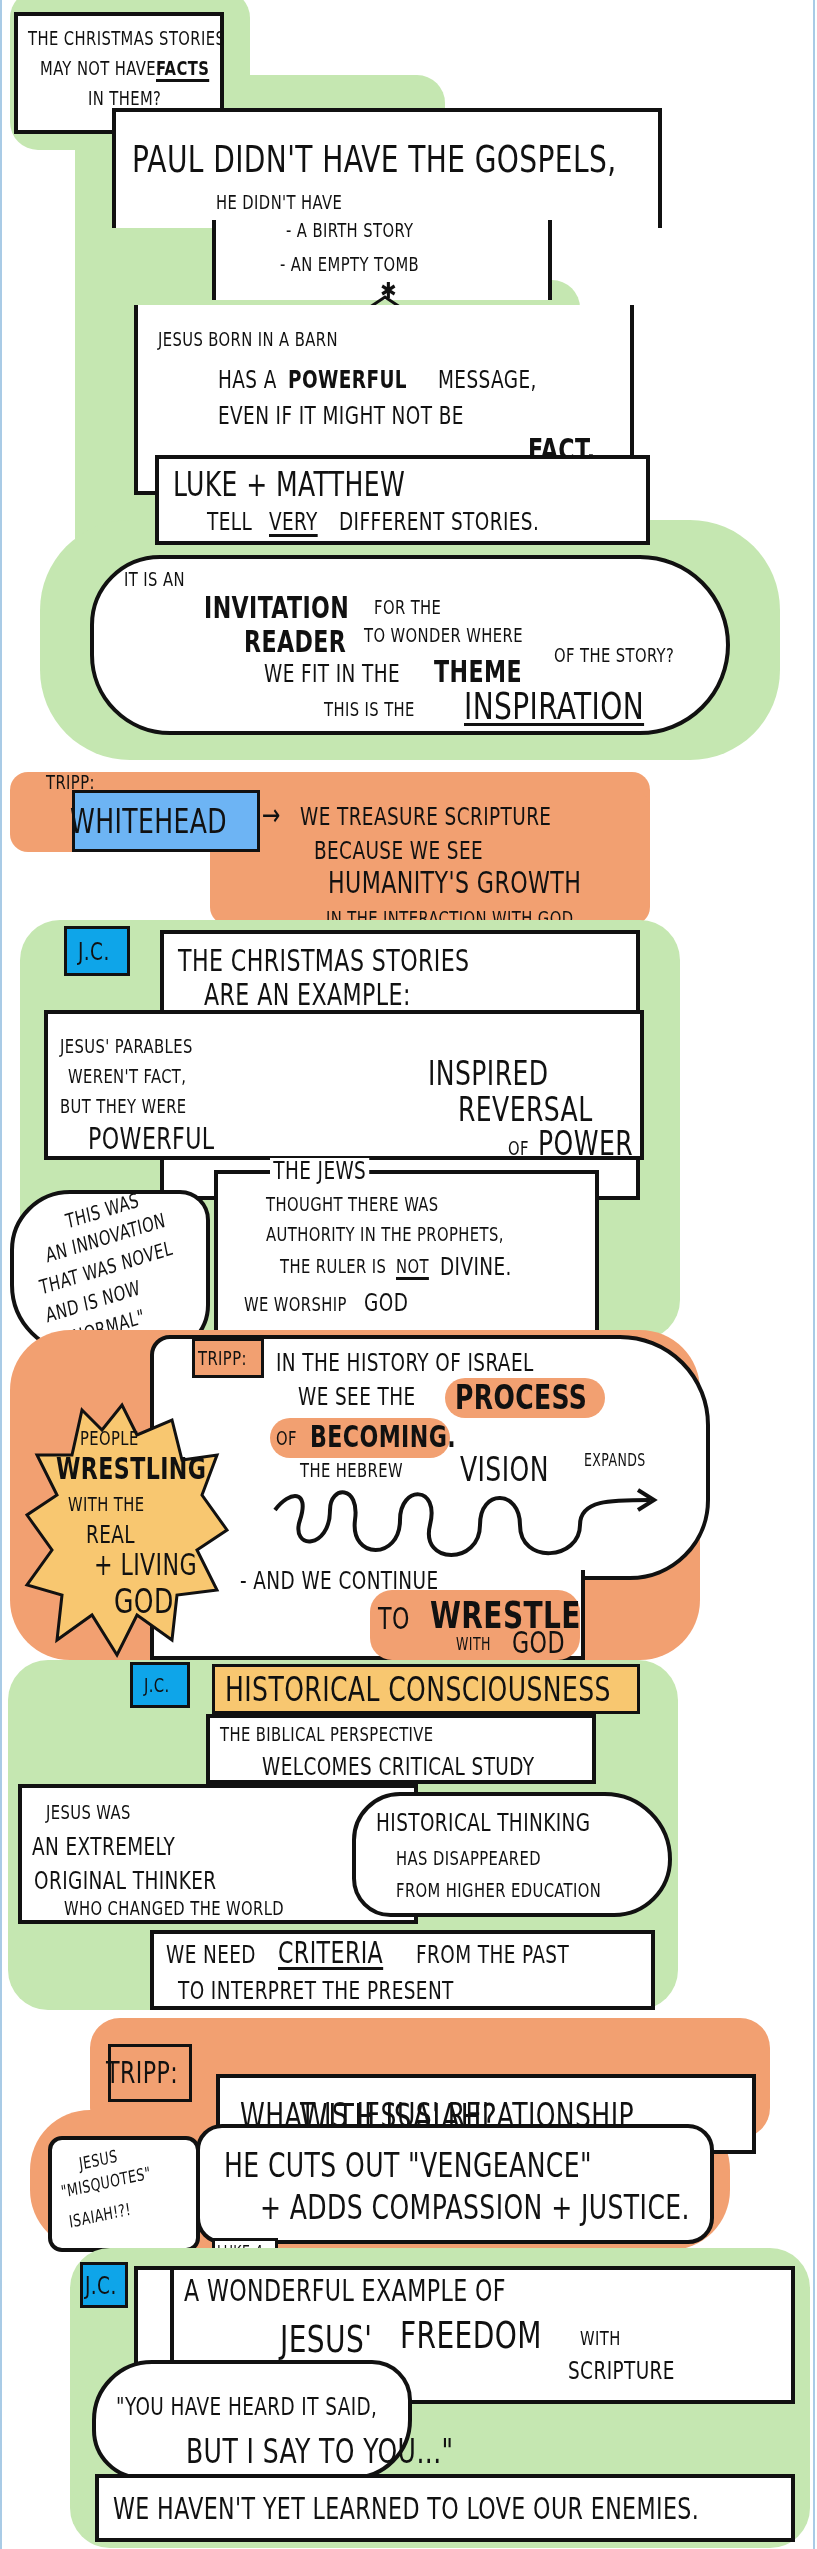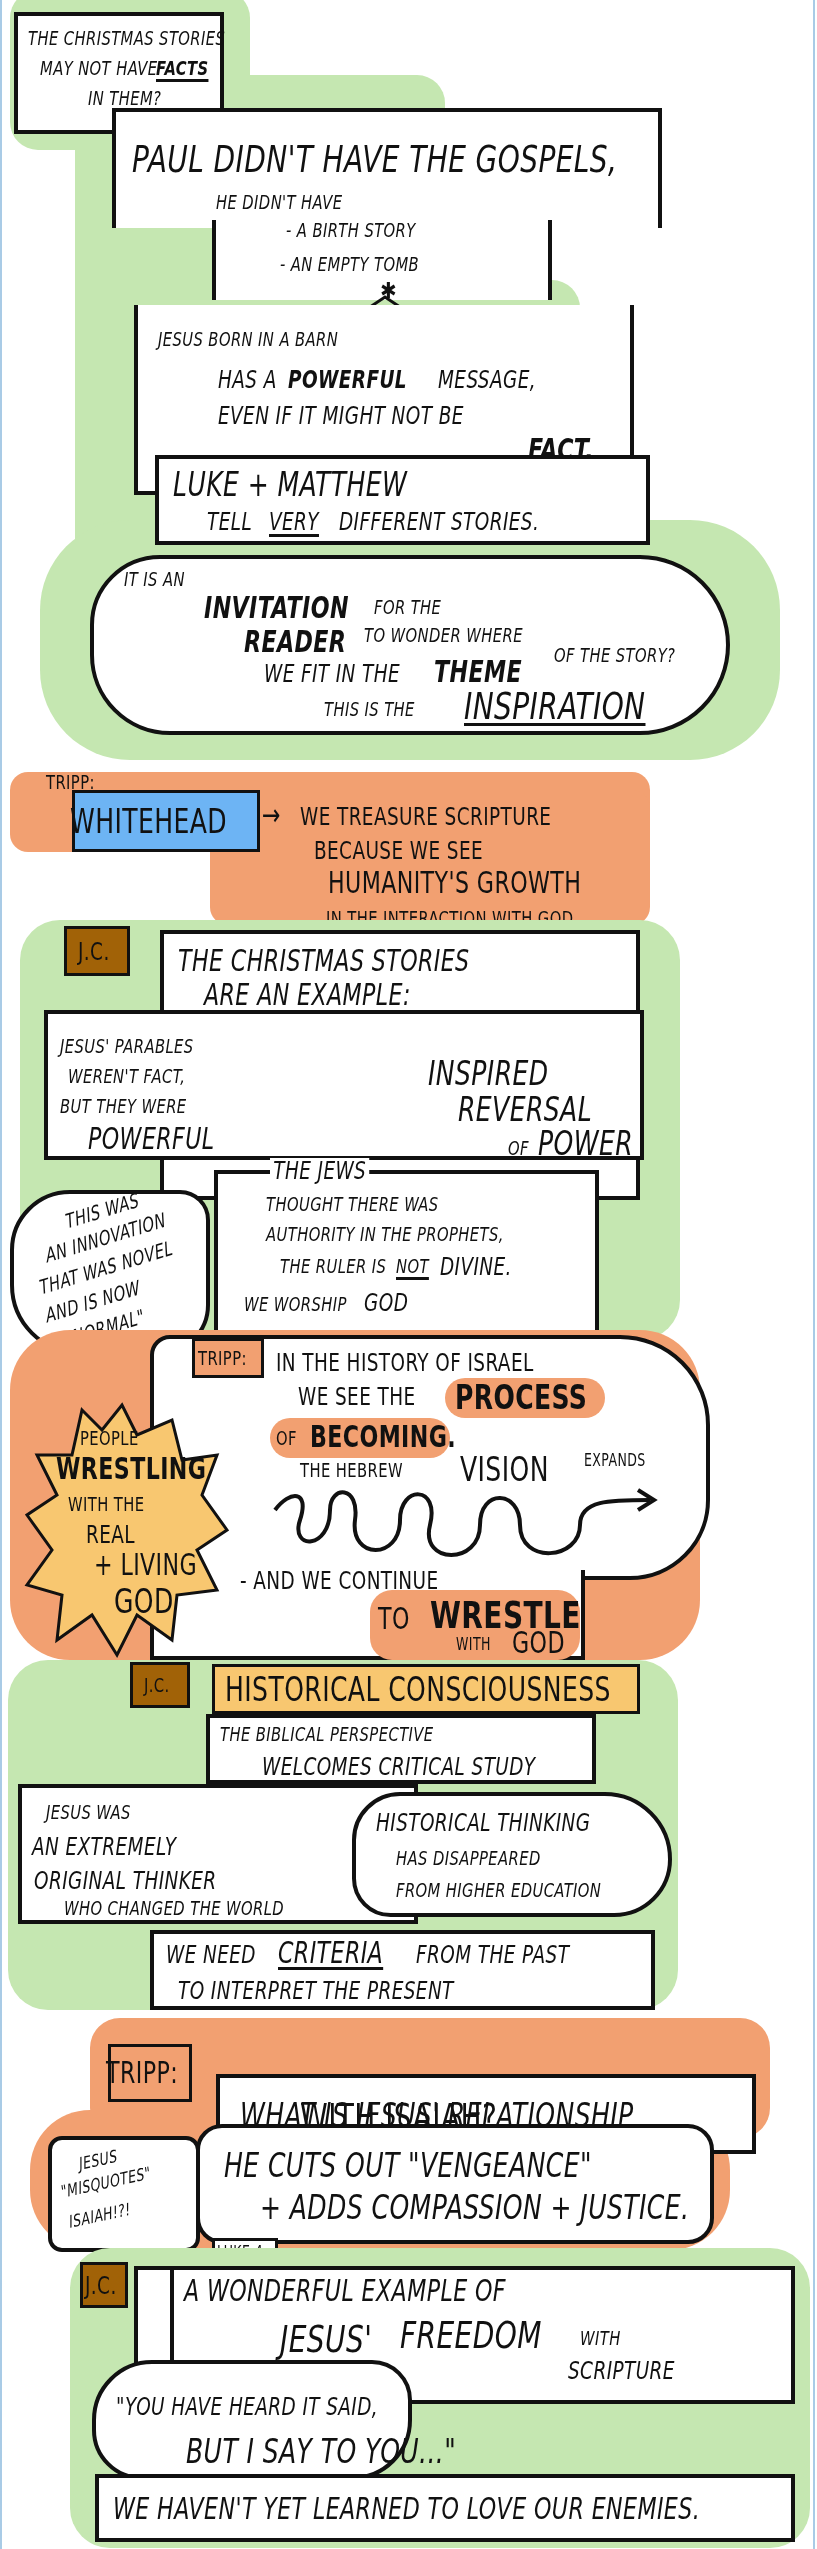--- a/index.html
+++ b/index.html
@@ -3,31 +3,31 @@
 <meta charset="utf-8">
 <style>
   html, body { margin:0; padding:0; }
   body { width:817px; height:2549px; background:#ffffff; position:relative; overflow:hidden;
          font-family:"DejaVu Sans Condensed","DejaVu Sans", sans-serif; color:#111; }
   .frame { position:absolute; left:0; top:0; width:815px; height:2549px;
            border-left:2px solid #a9cbe6; border-right:2px solid #a9cbe6; box-sizing:border-box; }
   .hl { position:absolute; border-radius:28px; }
   .hl.green { background:#c5e7b1; }
   .hl.orange { background:#f2a071; }
-  .box { position:absolute; background:#fff; border:4px solid #111; box-sizing:border-box;font-style:italic; }
+  .box { position:absolute; background:#fff; border:4px solid #111; box-sizing:border-box; }
   .box.rounded { border-radius:26px; }
   .box.cloud { border-radius:60px; }
   .t { position:absolute; white-space:nowrap; text-transform:uppercase; letter-spacing:0.5px;
        transform:scaleX(0.82); transform-origin:left top; line-height:1; }
   .s14 { font-size:17px; } .s18 { font-size:20px; } .s22 { font-size:25px; }
   .s26 { font-size:30px; } .s30 { font-size:34px; } .s34 { font-size:38px; }
   .b { font-weight:bold; }
   .u { text-decoration:underline; text-decoration-thickness:3px; text-underline-offset:4px; }
   .tag { position:absolute; border:3px solid #111; box-sizing:border-box; display:flex; align-items:center; justify-content:center; }
-  .tag.green { background:#a16207; }
+  .tag.green { background:#0ea5e9; }
   .tag.orange { background:#f2a071; }
   .tag.blue { background:#6db4f4; }
   .star { position:absolute; font-size:22px; }
   svg { position:absolute; overflow:visible; }
 </style>
 </head>
 <body>
 
 <div class="frame"></div>
 

